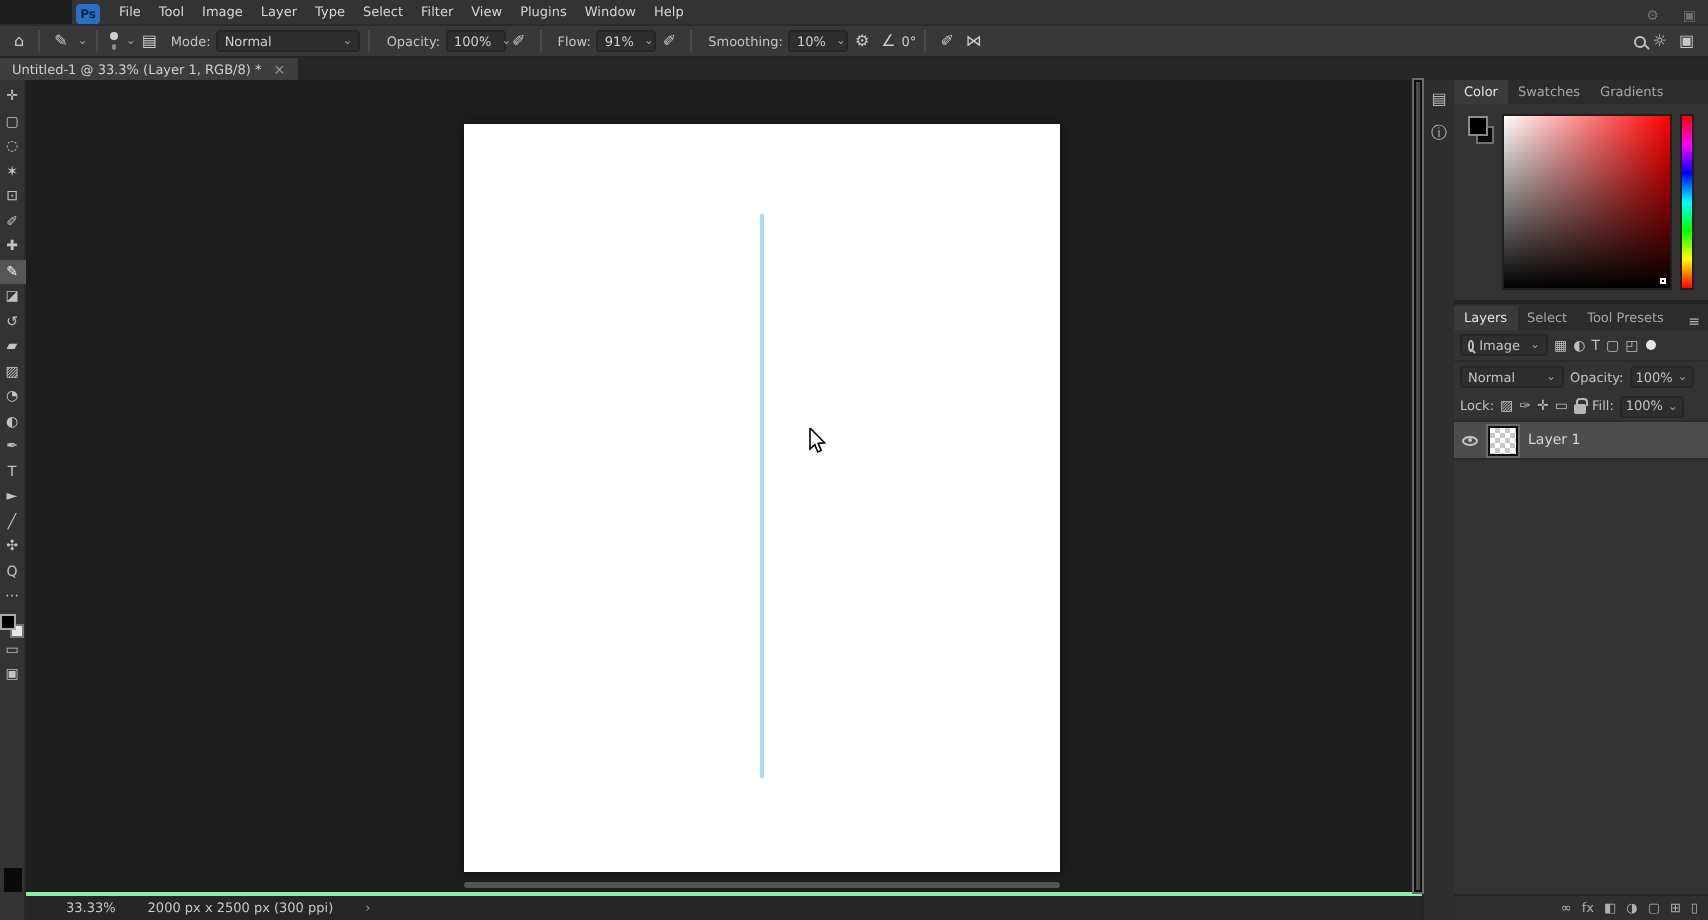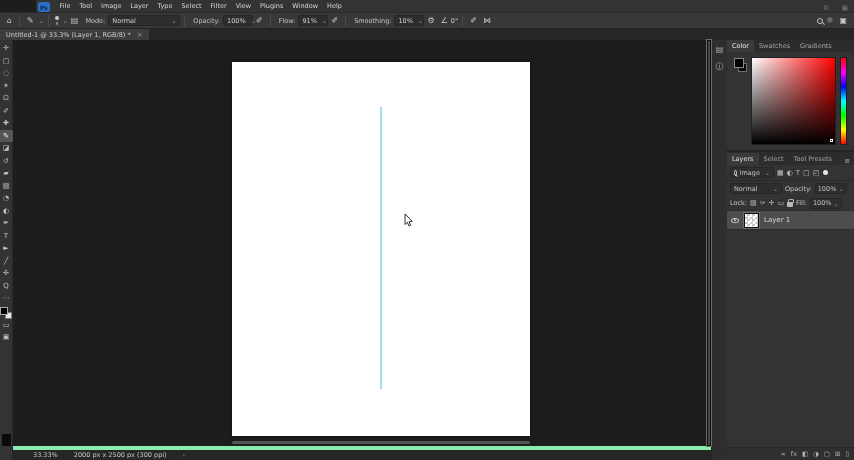--- a/index.html
+++ b/index.html
@@ -65,21 +65,21 @@
   .doc { position:absolute; left:219px; top:22px; width:298px; height:374px; background:#ffffff;
          box-shadow:0 0 5px rgba(0,0,0,0.55); }
   .stroke { position:absolute; left:148px; top:45px; width:2px; height:282px; background:#a6ddf1; }
   .cursor { position:absolute; left:391px; top:172px; }
   .hscroll { position:absolute; left:219px; bottom:2px; width:298px; height:3px;
              background:#555555; border-radius:2px; }
   .vscroll { position:absolute; right:0; top:0; bottom:0; width:4px; background:#3a3a3a; }
   .vscroll .thumb { position:absolute; left:0; width:4px; top:0; height:100%; background:#4a4a4a; }
 
   
-  .statusbar { height:14px; background:#262626; border-top:4px solid #86efac;
+  .statusbar { height:14px; background:#262626; border-top:2px solid #86efac;
                display:flex; align-items:center; font-size:6.5px; color:#c8c8c8;
                padding-left:20px; gap:16px; flex:0 0 auto; }
   .statusbar .chevron { color:#9a9a9a; }
 
   
   .dockstrip { width:16px; background:#2e2e2e; border-left:1px solid #242424;
                display:flex; flex-direction:column; align-items:center; padding-top:5px; gap:7px; }
   .dock-ico { font-size:8px; color:#b8b8b8; }
 
   

